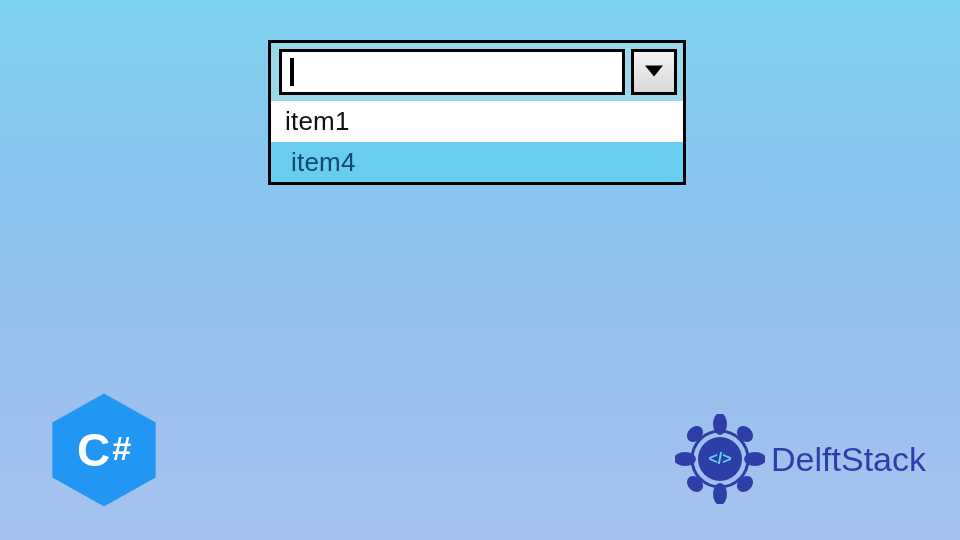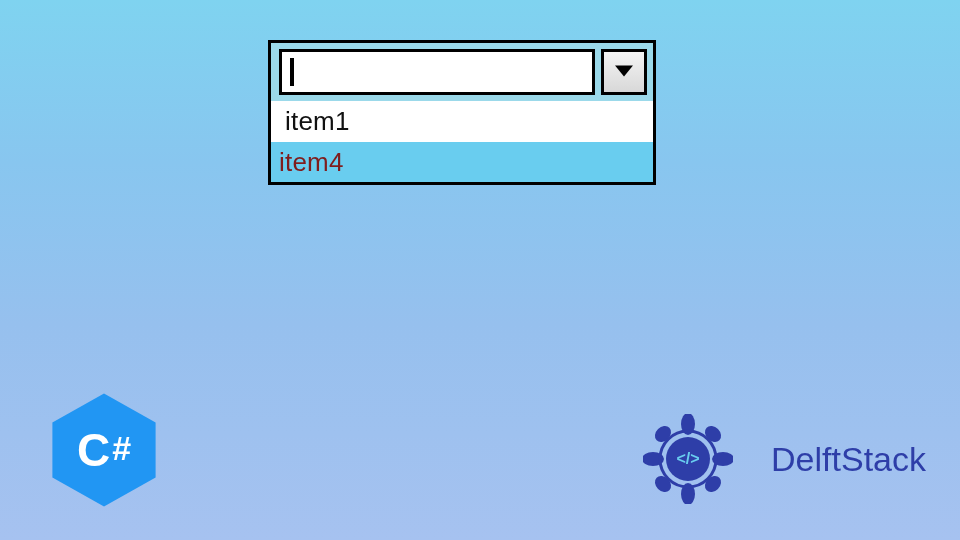--- a/index.html
+++ b/index.html
@@ -6,21 +6,21 @@
   html, body { width: 960px; height: 540px; overflow: hidden; }
   body {
     background: linear-gradient(180deg, #7fd3f0 0%, #88c6ef 30%, #96c0ee 60%, #a6c2f0 100%);
     font-family: Arial, Helvetica, sans-serif;
     position: relative;
   }
   .combo-wrapper {
     position: absolute;
     top: 40px;
     left: 268px;
-    width: 388px;
+    width: 418px;
     border: 3px solid #000;
   }
   .combo-head {
     display: flex;
     align-items: stretch;
     padding: 6px 6px 6px 8px;
     background: #9bd9ea;
   }
   .combo-input {
     flex: 1;
@@ -53,22 +53,22 @@
   }
   .combo-item {
     font-size: 26px;
     line-height: 1.1;
     padding: 6px 14px 6px 14px;
     color: #111;
     letter-spacing: 0.2px;
   }
   .combo-item.selected {
     background: #69cdef;
-    color: #7f1d1d;
-    padding-left: 8px;
+    color: #0c4a6e;
+    padding-left: 20px;
   }
   
   .csharp-badge {
     position: absolute;
     left: 44px;
     bottom: 30px;
     width: 120px;
     height: 120px;
   }
   .csharp-badge .hex {
@@ -127,21 +127,20 @@
     justify-content: center;
     color: #69cdef;
     font-size: 16px;
     font-weight: 700;
   }
   .delft-text {
     color: #2e3ea8;
     font-size: 34px;
     font-weight: 500;
     font-family: "Segoe UI", Arial, sans-serif;
-    margin-left: 32px;
   }
 </style>
 </head>
 <body>
 
 <div class="combo-wrapper">
   <div class="combo-head">
     <div class="combo-input">
       <span class="cursor"></span>
       <span></span>

